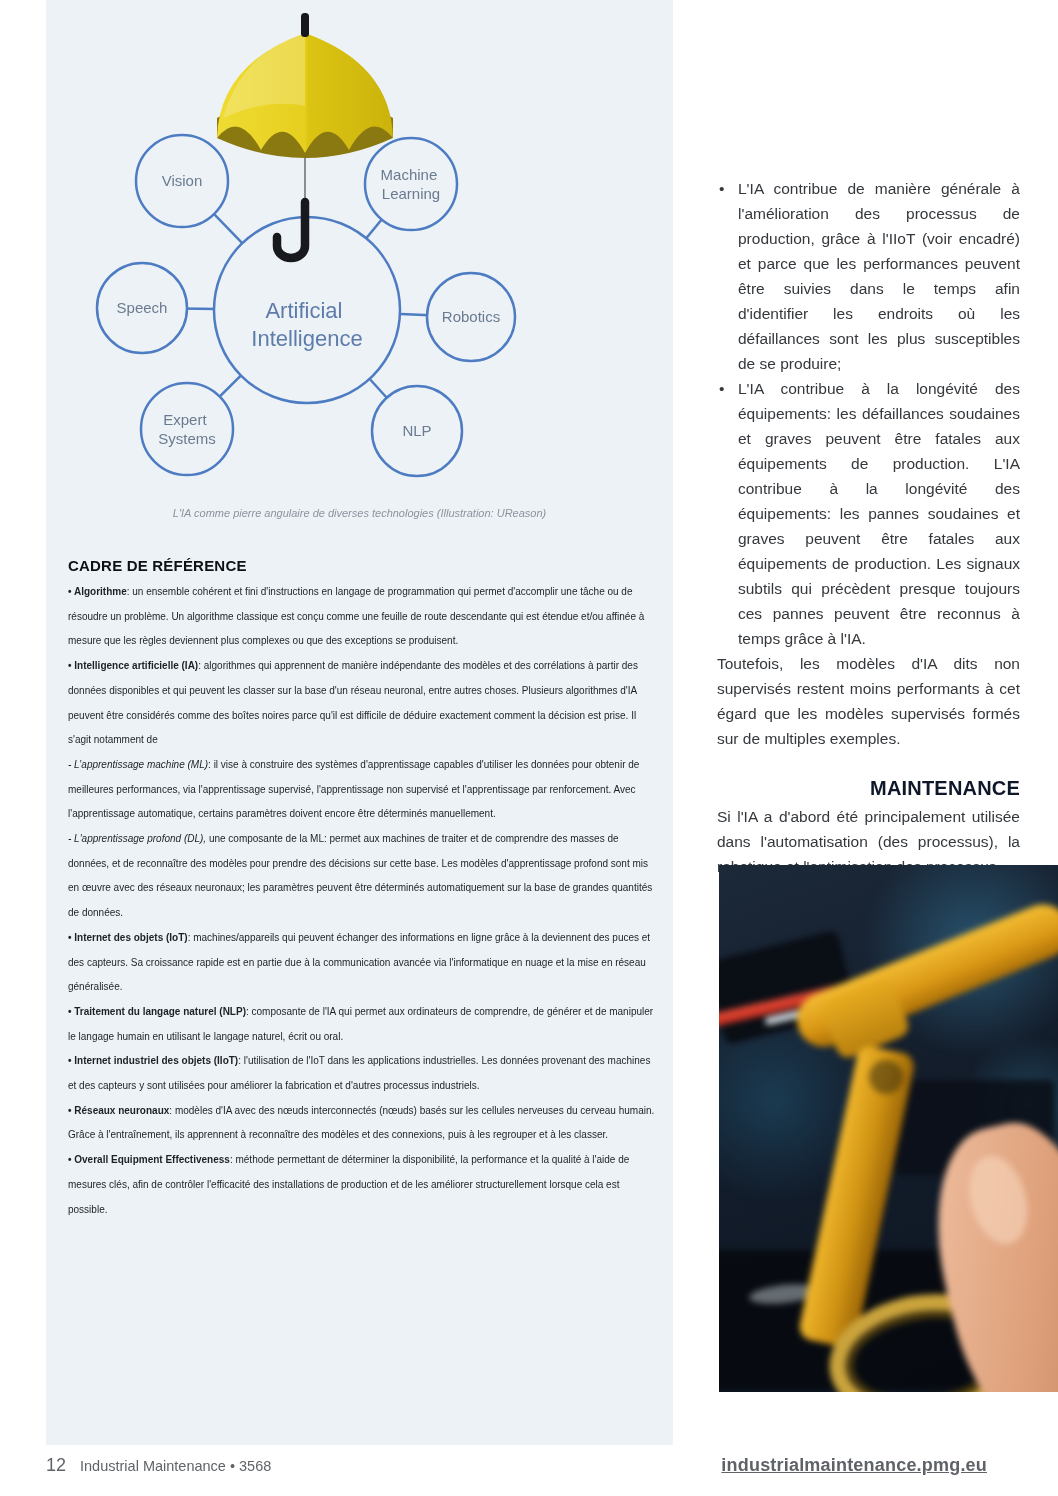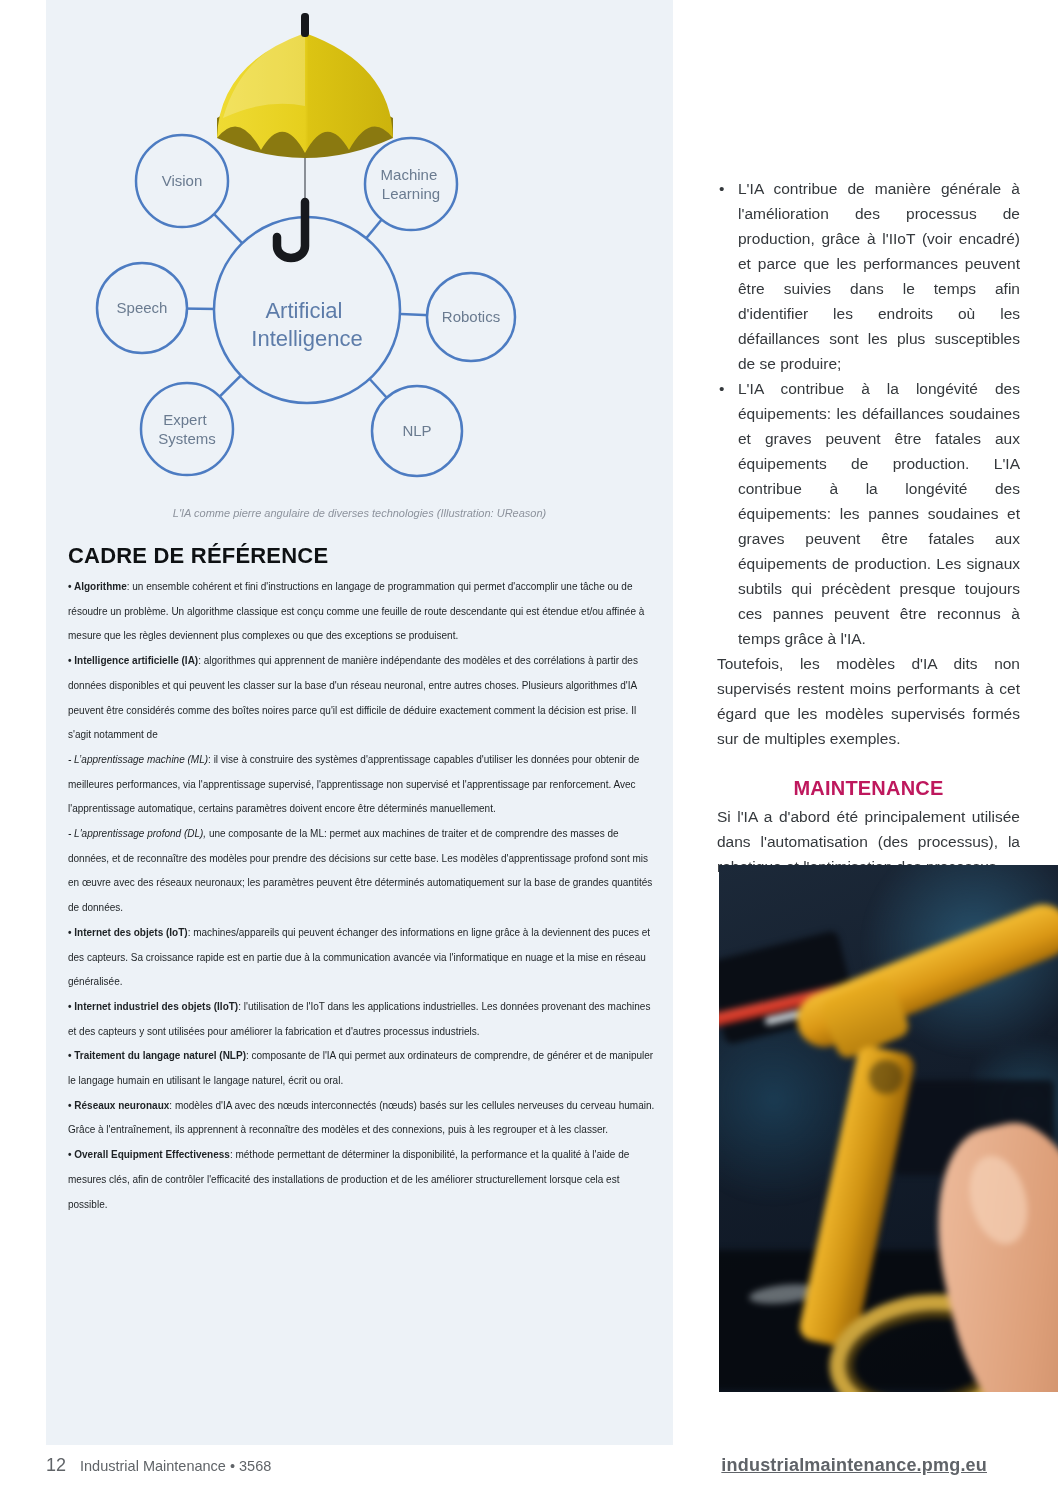--- a/index.html
+++ b/index.html
@@ -3,34 +3,34 @@
 <meta charset="utf-8">
 <style>
   html,body{margin:0;padding:0;background:#ffffff;}
   .page{position:relative;width:1058px;height:1496px;background:#ffffff;overflow:hidden;
         font-family:"Liberation Sans", sans-serif;color:#1d2124;border-radius:12px;}
 
   
   .panel{position:absolute;left:46px;top:0;width:627px;height:1445px;background:#edf2f7;}
   .diagram-svg{display:block;}
   .caption{width:627px;text-align:center;font-style:italic;font-size:11px;color:#8d939d;margin-top:2px;}
-  .ref-heading{margin:24px 14px 6px 22px;font-size:22px;font-weight:800;color:#0e1113;letter-spacing:.2px;}
+  .ref-heading{margin:38px 14px 6px 22px;font-size:15px;font-weight:800;color:#0e1113;letter-spacing:.2px;}
   .ref-body{margin:0 13px 0 22px;font-size:10px;line-height:24.7px;color:#1d2124;}
   .ref-item{margin:0;}
   .bold{font-weight:bold;}
   .italic{font-style:italic;}
 
   
   .right-col{position:absolute;left:717px;top:176px;width:303px;font-size:15.5px;line-height:25px;
              color:#34383c;text-align:justify;}
   .right-bullets{list-style:none;margin:0;padding:0;}
   .right-bullets li{position:relative;padding-left:21px;margin:0;}
   .right-bullets li::before{content:"\2022";position:absolute;left:2px;top:0;color:#34383c;}
   .toutefois{margin:0;}
-  .maint-heading{margin:25px 0 3px 0;font-size:20px;font-weight:800;color:#be185d;text-align:center;letter-spacing:.2px;}
+  .maint-heading{margin:25px 0 3px 0;font-size:20px;font-weight:800;color:#0f172a;text-align:right;letter-spacing:.2px;}
   .maint-para{margin:0;}
 
   
   .photo{position:absolute;left:719px;top:865px;width:339px;height:527px;overflow:hidden;
          background:linear-gradient(160deg,#1c2939 0%,#131d2b 45%,#0c1420 100%);}
   .photo-blur{position:absolute;left:-10px;top:-10px;right:-10px;bottom:-10px;filter:blur(3px);}
   .ph{position:absolute;}
 
   
   .footer-left{position:absolute;left:46px;top:1455px;color:#606468;}
@@ -109,22 +109,22 @@
     <div class="caption">L'IA comme pierre angulaire de diverses technologies (Illustration: UReason)</div>
 
     <h2 class="ref-heading">CADRE DE RÉFÉRENCE</h2>
 
     <div class="ref-body">
         <p class="ref-item"><span class="bold">• </span><span class="bold">Algorithme</span><span>: </span><span>un ensemble cohérent et fini d'instructions en langage de programmation qui permet d'accomplir une tâche ou de résoudre un problème. Un algorithme classique est conçu comme une feuille de route descendante qui est étendue et/ou affinée à mesure que les règles deviennent plus complexes ou que des exceptions se produisent.</span></p>
         <p class="ref-item"><span class="bold">• </span><span class="bold">Intelligence artificielle (IA)</span><span>: </span><span>algorithmes qui apprennent de manière indépendante des modèles et des corrélations à partir des données disponibles et qui peuvent les classer sur la base d'un réseau neuronal, entre autres choses. Plusieurs algorithmes d'IA peuvent être considérés comme des boîtes noires parce qu'il est difficile de déduire exactement comment la décision est prise. Il s'agit notamment de</span></p>
         <p class="ref-item"><span class="italic">- </span><span class="italic">L’apprentissage machine (ML)</span><span>: </span><span>il vise à construire des systèmes d'apprentissage capables d'utiliser les données pour obtenir de meilleures performances, via l'apprentissage supervisé, l'apprentissage non supervisé et l'apprentissage par renforcement. Avec l'apprentissage automatique, certains paramètres doivent encore être déterminés manuellement.</span></p>
         <p class="ref-item"><span class="italic">- </span><span class="italic">L'apprentissage profond (DL),</span><span> </span><span>une composante de la ML: permet aux machines de traiter et de comprendre des masses de données, et de reconnaître des modèles pour prendre des décisions sur cette base. Les modèles d'apprentissage profond sont mis en œuvre avec des réseaux neuronaux; les paramètres peuvent être déterminés automatiquement sur la base de grandes quantités de données.</span></p>
         <p class="ref-item"><span class="bold">• </span><span class="bold">Internet des objets (IoT)</span><span>: </span><span>machines/appareils qui peuvent échanger des informations en ligne grâce à la deviennent des puces et des capteurs. Sa croissance rapide est en partie due à la communication avancée via l'informatique en nuage et la mise en réseau généralisée.</span></p>
+        <p class="ref-item"><span class="bold">• </span><span class="bold">Traitement du langage naturel (NLP)</span><span>: </span><span>composante de l'IA qui permet aux ordinateurs de comprendre, de générer et de manipuler le langage humain en utilisant le langage naturel, écrit ou oral.</span></p>
         <p class="ref-item"><span class="bold">• </span><span class="bold">Internet industriel des objets (IIoT)</span><span>: </span><span>l'utilisation de l'IoT dans les applications industrielles. Les données provenant des machines et des capteurs y sont utilisées pour améliorer la fabrication et d'autres processus industriels.</span></p>
-        <p class="ref-item"><span class="bold">• </span><span class="bold">Traitement du langage naturel (NLP)</span><span>: </span><span>composante de l'IA qui permet aux ordinateurs de comprendre, de générer et de manipuler le langage humain en utilisant le langage naturel, écrit ou oral.</span></p>
         <p class="ref-item"><span class="bold">• </span><span class="bold">Réseaux neuronaux</span><span>: </span><span>modèles d'IA avec des nœuds interconnectés (nœuds) basés sur les cellules nerveuses du cerveau humain. Grâce à l'entraînement, ils apprennent à reconnaître des modèles et des connexions, puis à les regrouper et à les classer.</span></p>
         <p class="ref-item"><span class="bold">• </span><span class="bold">Overall Equipment Effectiveness</span><span>: </span><span>méthode permettant de déterminer la disponibilité, la performance et la qualité à l'aide de mesures clés, afin de contrôler l'efficacité des installations de production et de les améliorer structurellement lorsque cela est possible.</span></p>
       </div>
   </div>
 
   <div class="right-col">
     <ul class="right-bullets">
         <li>L'IA contribue de manière générale à l'amélioration des processus de production, grâce à l'IIoT (voir encadré) et parce que les performances peuvent être suivies dans le temps afin d'identifier les endroits où les défaillances sont les plus susceptibles de se produire;</li>
         <li>L'IA contribue à la longévité des équipements: les défaillances soudaines et graves peuvent être fatales aux équipements de production. L'IA contribue à la longévité des équipements: les pannes soudaines et graves peuvent être fatales aux équipements de production. Les signaux subtils qui précèdent presque toujours ces pannes peuvent être reconnus à temps grâce à l'IA.</li>
       </ul>

